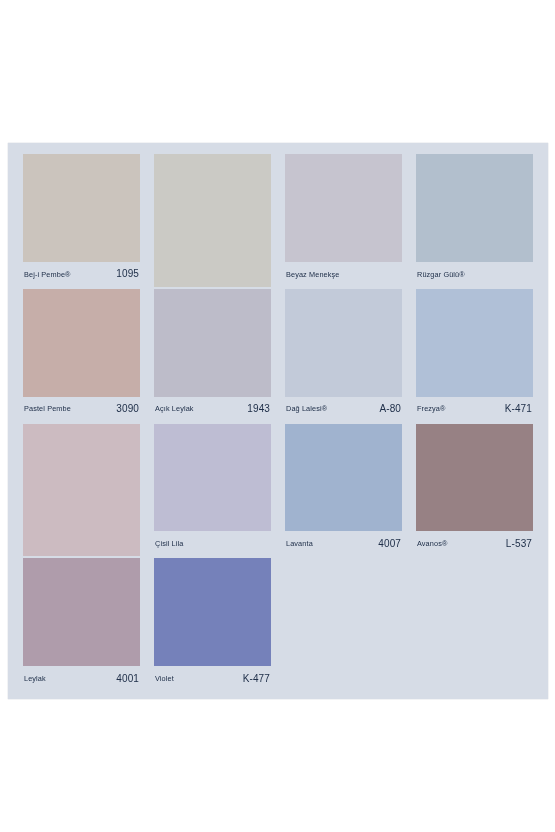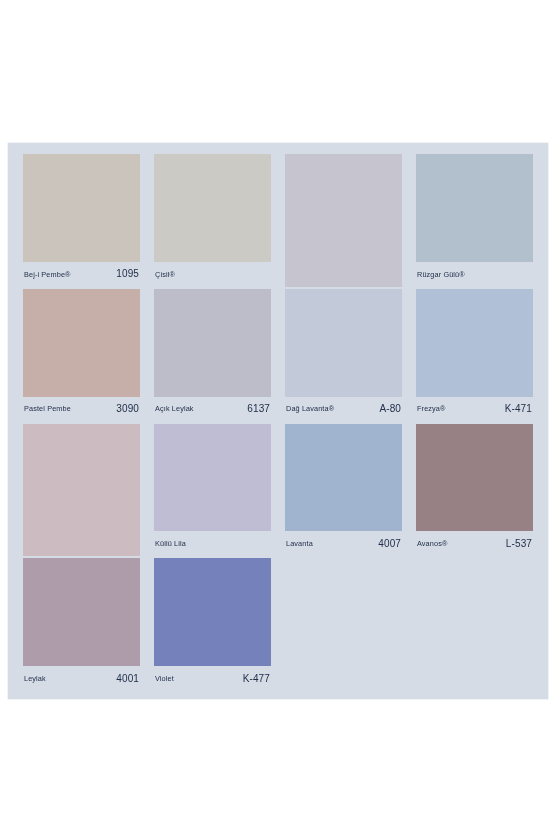--- a/index.html
+++ b/index.html
@@ -107,28 +107,28 @@
       <div class="swatch-cell">
         <div class="swatch-chip" style="background-color: rgb(203, 196, 189);"></div>
         <div class="swatch-meta">
           <span class="swatch-name">Bej-i Pembe®</span>
           <span class="swatch-code">1095</span>
         </div>
       </div>
 
       <div class="swatch-cell">
         <div class="swatch-chip" style="background-color: rgb(203, 202, 197);"></div>
-        <div class="swatch-meta">
-          <span class="swatch-name">Çisil®</span>
+      </div>
+
+      <div class="swatch-cell">
+        <div class="swatch-chip" style="background-color: rgb(198, 196, 207);"></div>
+        <div class="swatch-meta">
+          <span class="swatch-name">Beyaz Menekşe</span>
           <span class="swatch-code"></span>
         </div>
-      </div>
-
-      <div class="swatch-cell">
-        <div class="swatch-chip" style="background-color: rgb(198, 196, 207);"></div>
       </div>
 
       <div class="swatch-cell">
         <div class="swatch-chip" style="background-color: rgb(178, 191, 205);"></div>
         <div class="swatch-meta">
           <span class="swatch-name">Rüzgar Gülü®</span>
           <span class="swatch-code"></span>
         </div>
       </div>
 
@@ -137,49 +137,49 @@
         <div class="swatch-meta">
           <span class="swatch-name">Pastel Pembe</span>
           <span class="swatch-code">3090</span>
         </div>
       </div>
 
       <div class="swatch-cell">
         <div class="swatch-chip" style="background-color: rgb(189, 188, 201);"></div>
         <div class="swatch-meta">
           <span class="swatch-name">Açık Leylak</span>
-          <span class="swatch-code">6137</span>
+          <span class="swatch-code">1943</span>
         </div>
       </div>
 
       <div class="swatch-cell">
         <div class="swatch-chip" style="background-color: rgb(194, 202, 217);"></div>
         <div class="swatch-meta">
-          <span class="swatch-name">Dağ Lavanta®</span>
+          <span class="swatch-name">Dağ Lalesi®</span>
           <span class="swatch-code">A-80</span>
         </div>
       </div>
 
       <div class="swatch-cell">
         <div class="swatch-chip" style="background-color: rgb(176, 192, 215);"></div>
         <div class="swatch-meta">
           <span class="swatch-name">Frezya®</span>
           <span class="swatch-code">K-471</span>
         </div>
       </div>
 
 
       <div class="swatch-cell">
         <div class="swatch-chip" style="background-color: rgb(204, 187, 193);"></div>
       </div>
 
       <div class="swatch-cell">
         <div class="swatch-chip" style="background-color: rgb(190, 189, 211);"></div>
         <div class="swatch-meta">
-          <span class="swatch-name">Küllü Lila</span>
+          <span class="swatch-name">Çisil Lila</span>
           <span class="swatch-code"></span>
         </div>
       </div>
 
       <div class="swatch-cell">
         <div class="swatch-chip" style="background-color: rgb(160, 179, 207);"></div>
         <div class="swatch-meta">
           <span class="swatch-name">Lavanta</span>
           <span class="swatch-code">4007</span>
         </div>

